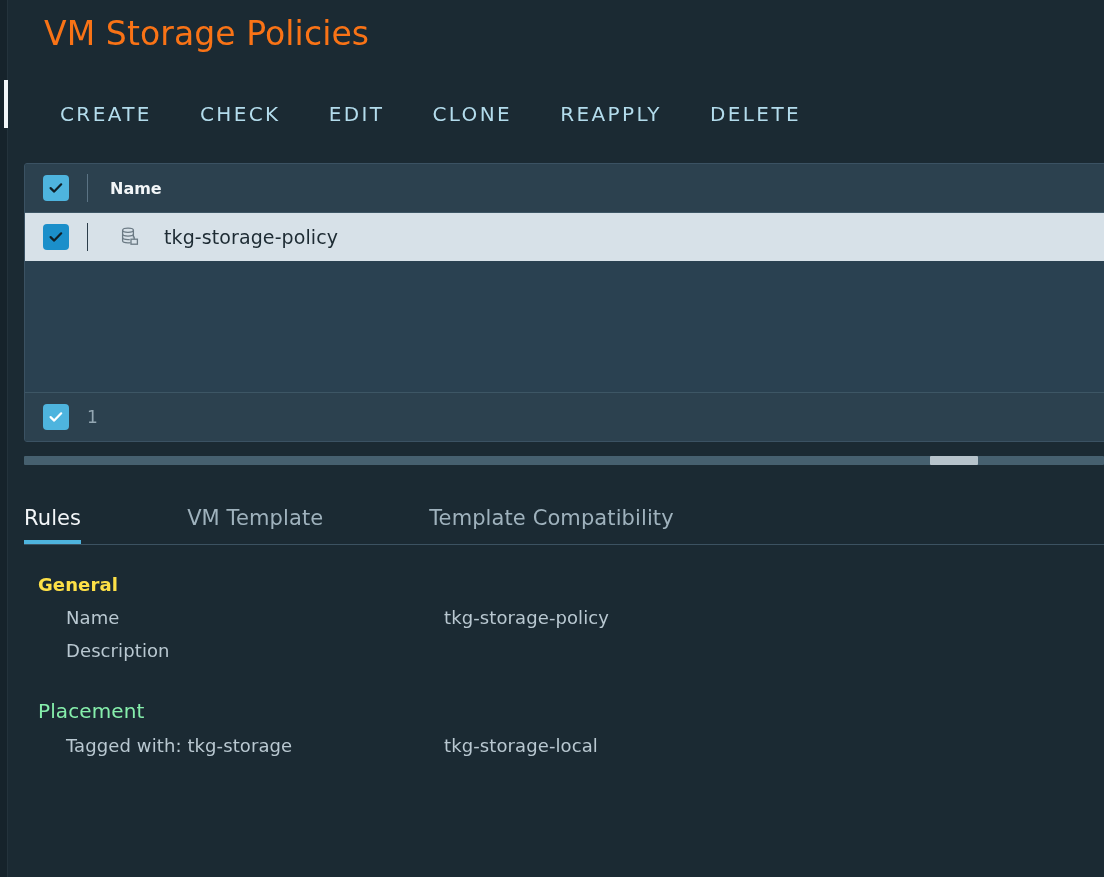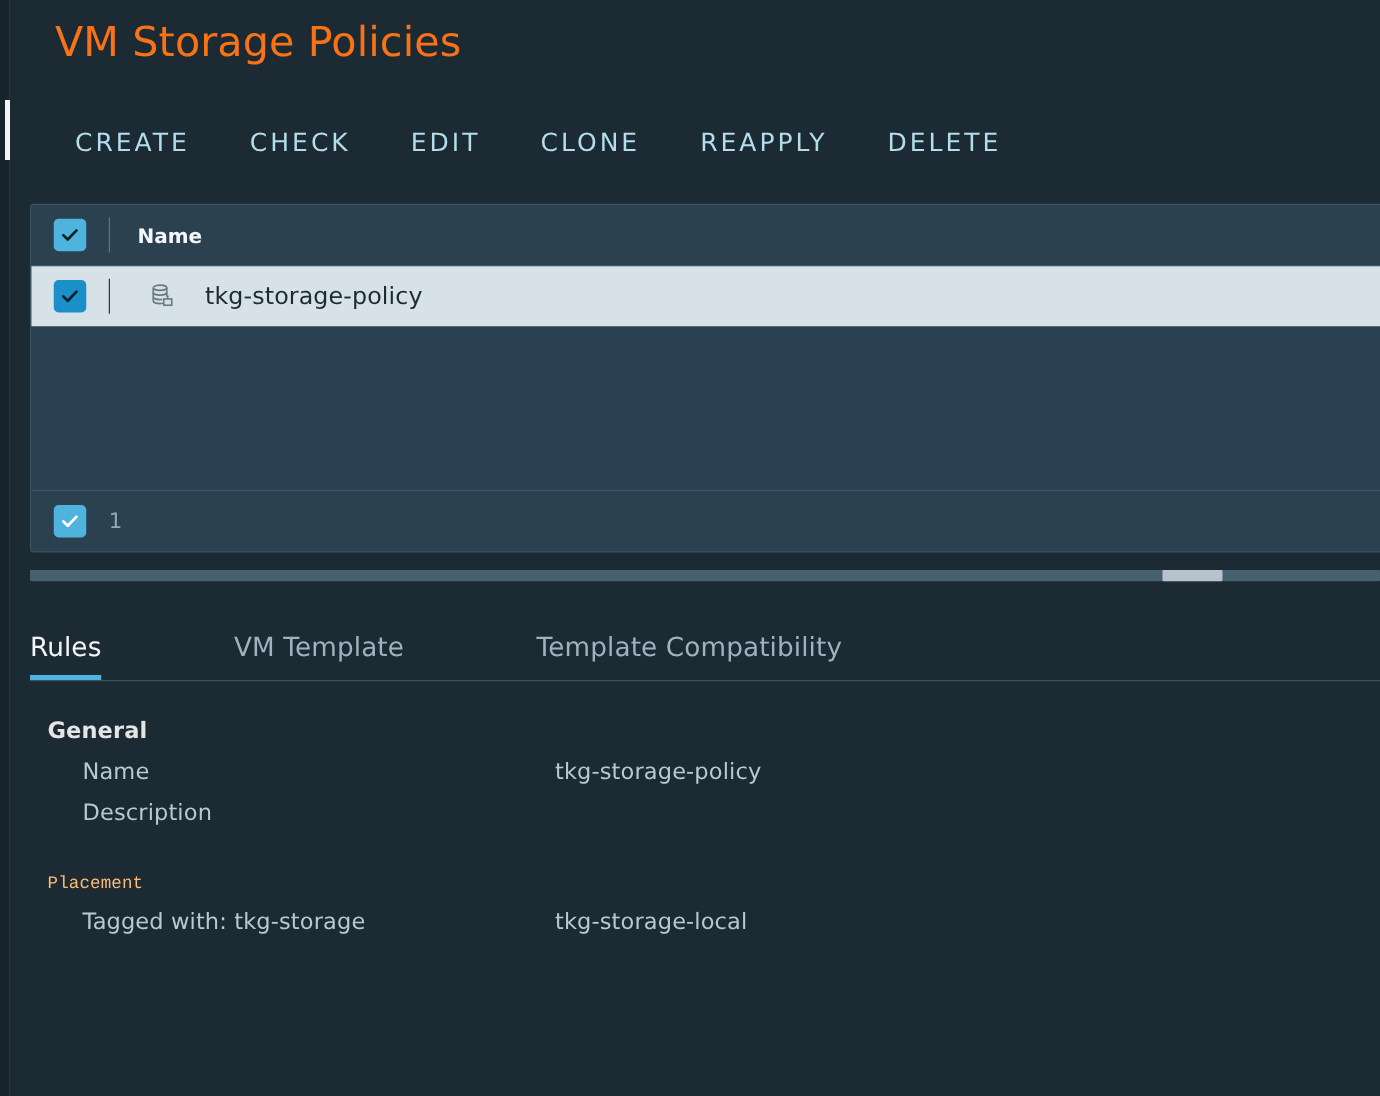--- a/index.html
+++ b/index.html
@@ -238,31 +238,30 @@
   
   .details {
     position: absolute;
     left: 24px; top: 560px;
     width: 1080px;
     height: 317px;
   }
   .section-title {
     font-size: 18px;
     font-weight: 700;
-    color: #e5e5e5;
+    color: #fde047;
     margin: 14px 0 0 14px;
     letter-spacing: 0.1px;
   }
   .subsection-title {
-    font-size: 14px;
+    font-size: 20px;
     font-weight: 400;
-    color: #fdba74;
+    color: #86efac;
     margin: 16px 0 0 14px;
     letter-spacing: 0.1px;
-    font-family: Liberation Mono, monospace;
   }
   .kv {
     display: flex;
     margin: 12px 0 0 0;
     align-items: baseline;
   }
   .kv-label {
     width: 420px;
     min-width: 420px;
     padding-left: 42px;

